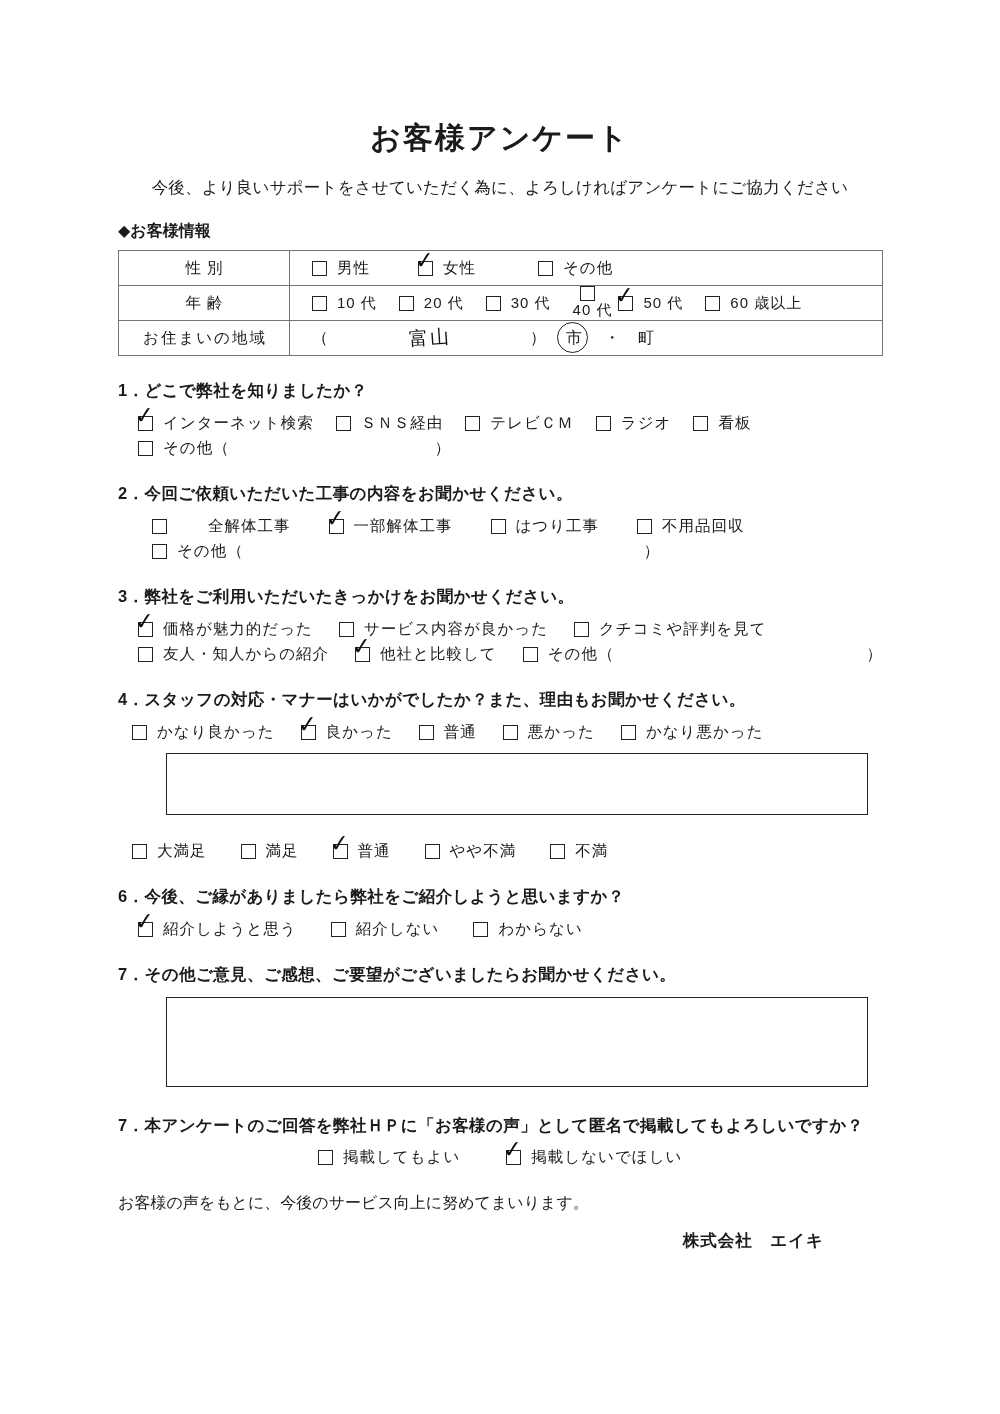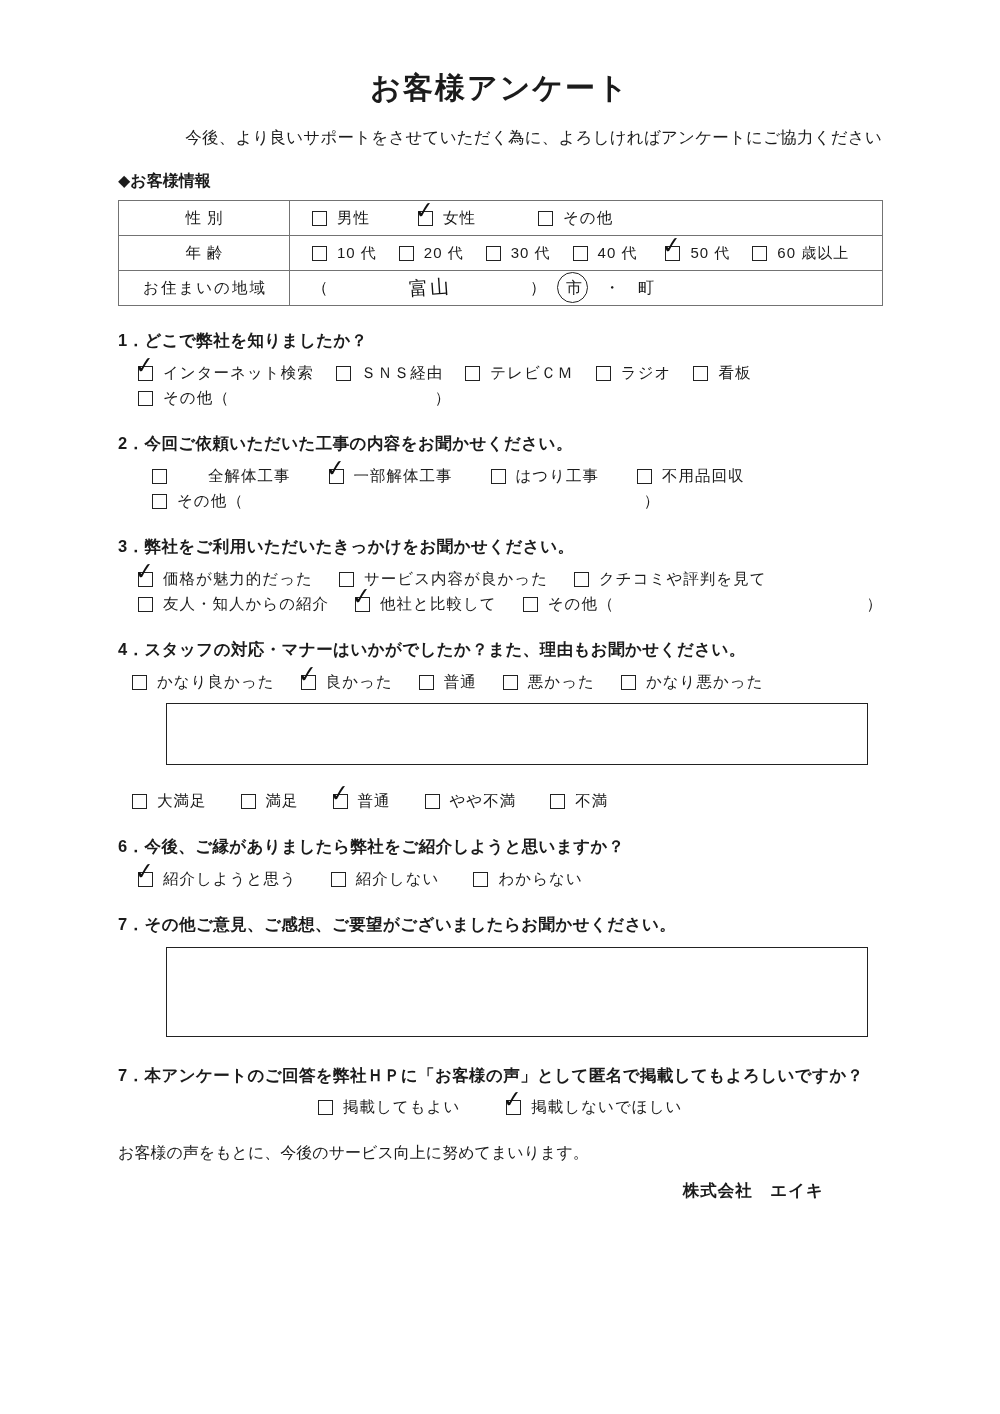--- a/index.html
+++ b/index.html
@@ -20,24 +20,24 @@
     height: 1414px;
     box-sizing: border-box;
     padding: 0 118px;
   }
   .doc-title {
     text-align: center;
     font-size: 30px;
     font-weight: bold;
     letter-spacing: 2px;
     margin: 0;
-    padding-top: 68px;
+    padding-top: 118px;
   }
   .doc-subtitle {
-    text-align: right;
+    text-align: center;
     font-size: 16.5px;
     margin: 18px 0 0 0;
     letter-spacing: 0.2px;
   }
   .section-head {
     font-size: 16px;
     font-weight: bold;
     margin: 22px 0 8px 0;
   }
   
@@ -226,21 +226,21 @@
             <span class="txt">10 代</span>
           </span>
           <span class="opt" style="margin-right:22px;">
             <span class="bx"></span>
             <span class="txt">20 代</span>
           </span>
           <span class="opt" style="margin-right:22px;">
             <span class="bx"></span>
             <span class="txt">30 代</span>
           </span>
-          <span class="opt" style="margin-right:28px;">
+          <span class="opt" style="margin-right:6px;flex-direction:column;">
             <span class="bx"></span>
             <span class="txt">40 代</span>
           </span>
           <span class="opt checked" style="margin-right:22px;">
             <span class="bx">
                   <span class="chk">✓</span>
                 </span>
             <span class="txt">50 代</span>
           </span>
           <span class="opt">

